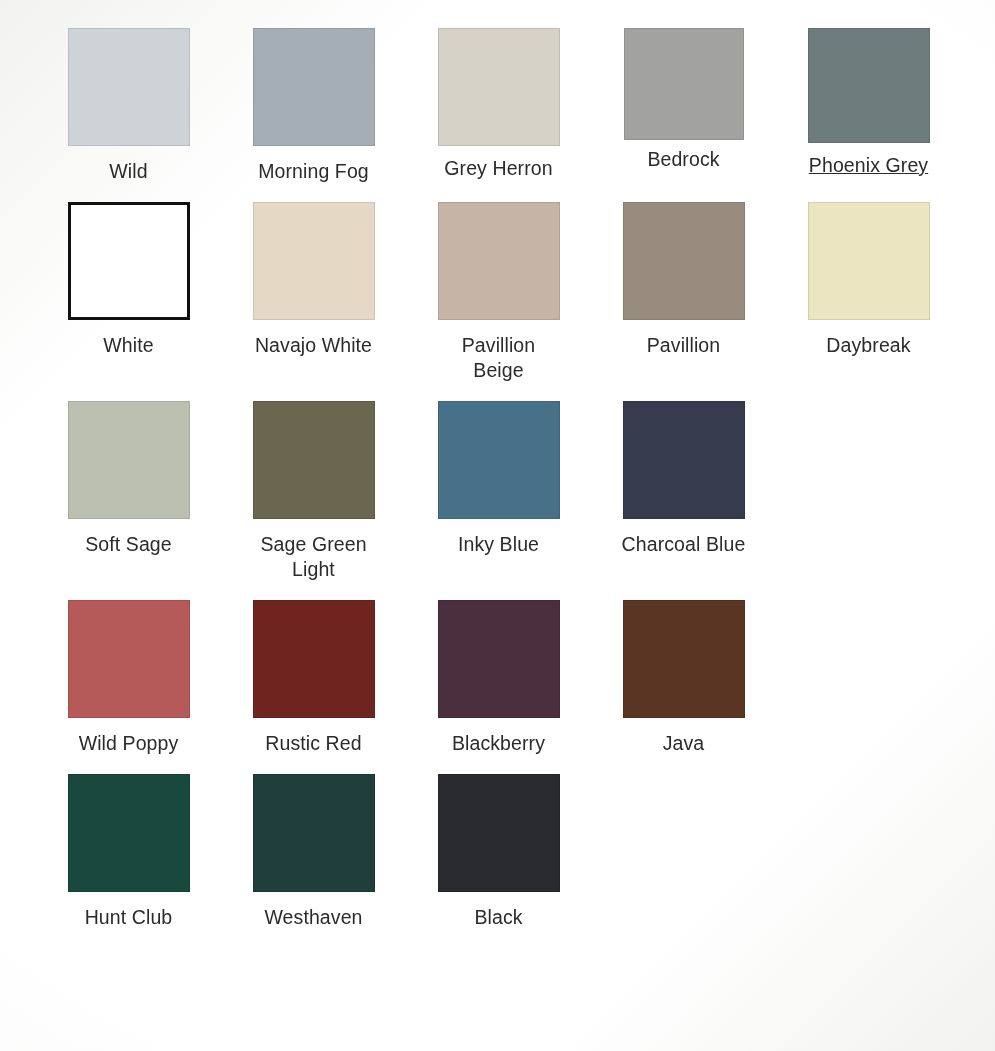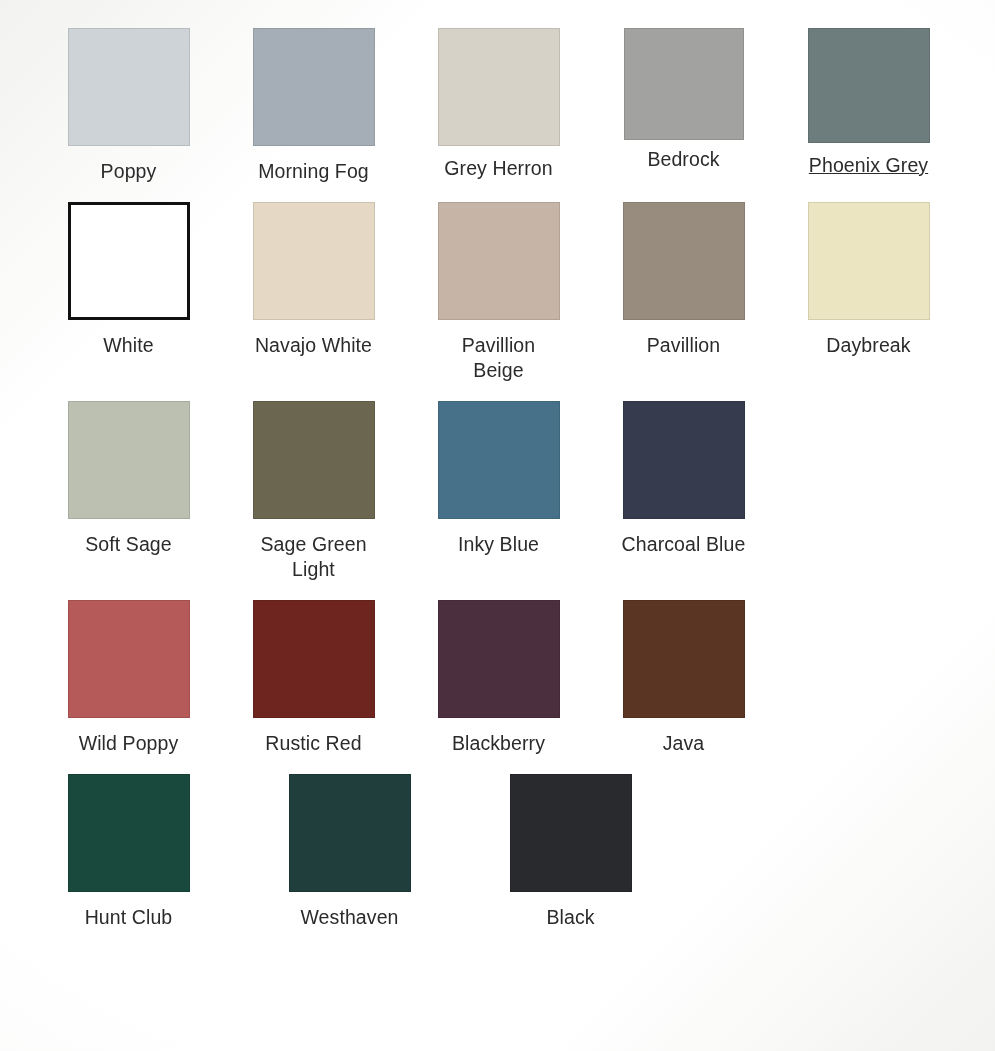--- a/index.html
+++ b/index.html
@@ -70,21 +70,21 @@
 </style>
 </head>
 <body>
 
 <div class="bg-layer"></div>
 
 <div class="palette" id="palette-root">
     <div class="swatch-row" style="margin-bottom: 18px;">
       <div class="swatch-cell">
         <div class="swatch-chip" style="background: rgb(206, 211, 215); width: 122px; height: 118px;"></div>
-        <div class="swatch-label">Poppy</div>
+        <div class="swatch-label">Wild</div>
       </div>
       <div class="swatch-cell">
         <div class="swatch-chip" style="background: rgb(165, 174, 182); width: 122px; height: 118px;"></div>
         <div class="swatch-label">Morning Fog</div>
       </div>
       <div class="swatch-cell">
         <div class="swatch-chip" style="background: rgb(215, 210, 200); width: 122px; height: 118px;"></div>
         <div class="swatch-label" style="margin-top: 10px;">Grey Herron</div>
       </div>
       <div class="swatch-cell">
@@ -149,21 +149,21 @@
       </div>
       <div class="swatch-cell">
         <div class="swatch-chip" style="background: rgb(76, 47, 62); width: 122px; height: 118px;"></div>
         <div class="swatch-label">Blackberry</div>
       </div>
       <div class="swatch-cell">
         <div class="swatch-chip" style="background: rgb(91, 53, 36); width: 122px; height: 118px;"></div>
         <div class="swatch-label">Java</div>
       </div>
     </div>
-    <div class="swatch-row" style="margin-bottom: 2px; gap: 36px;">
+    <div class="swatch-row" style="margin-bottom: 2px;">
       <div class="swatch-cell">
         <div class="swatch-chip" style="background: rgb(25, 73, 60); width: 122px; height: 118px;"></div>
         <div class="swatch-label">Hunt Club</div>
       </div>
       <div class="swatch-cell">
         <div class="swatch-chip" style="background: rgb(31, 62, 60); width: 122px; height: 118px;"></div>
         <div class="swatch-label">Westhaven</div>
       </div>
       <div class="swatch-cell">
         <div class="swatch-chip" style="background: rgb(40, 42, 45); width: 122px; height: 118px;"></div>

